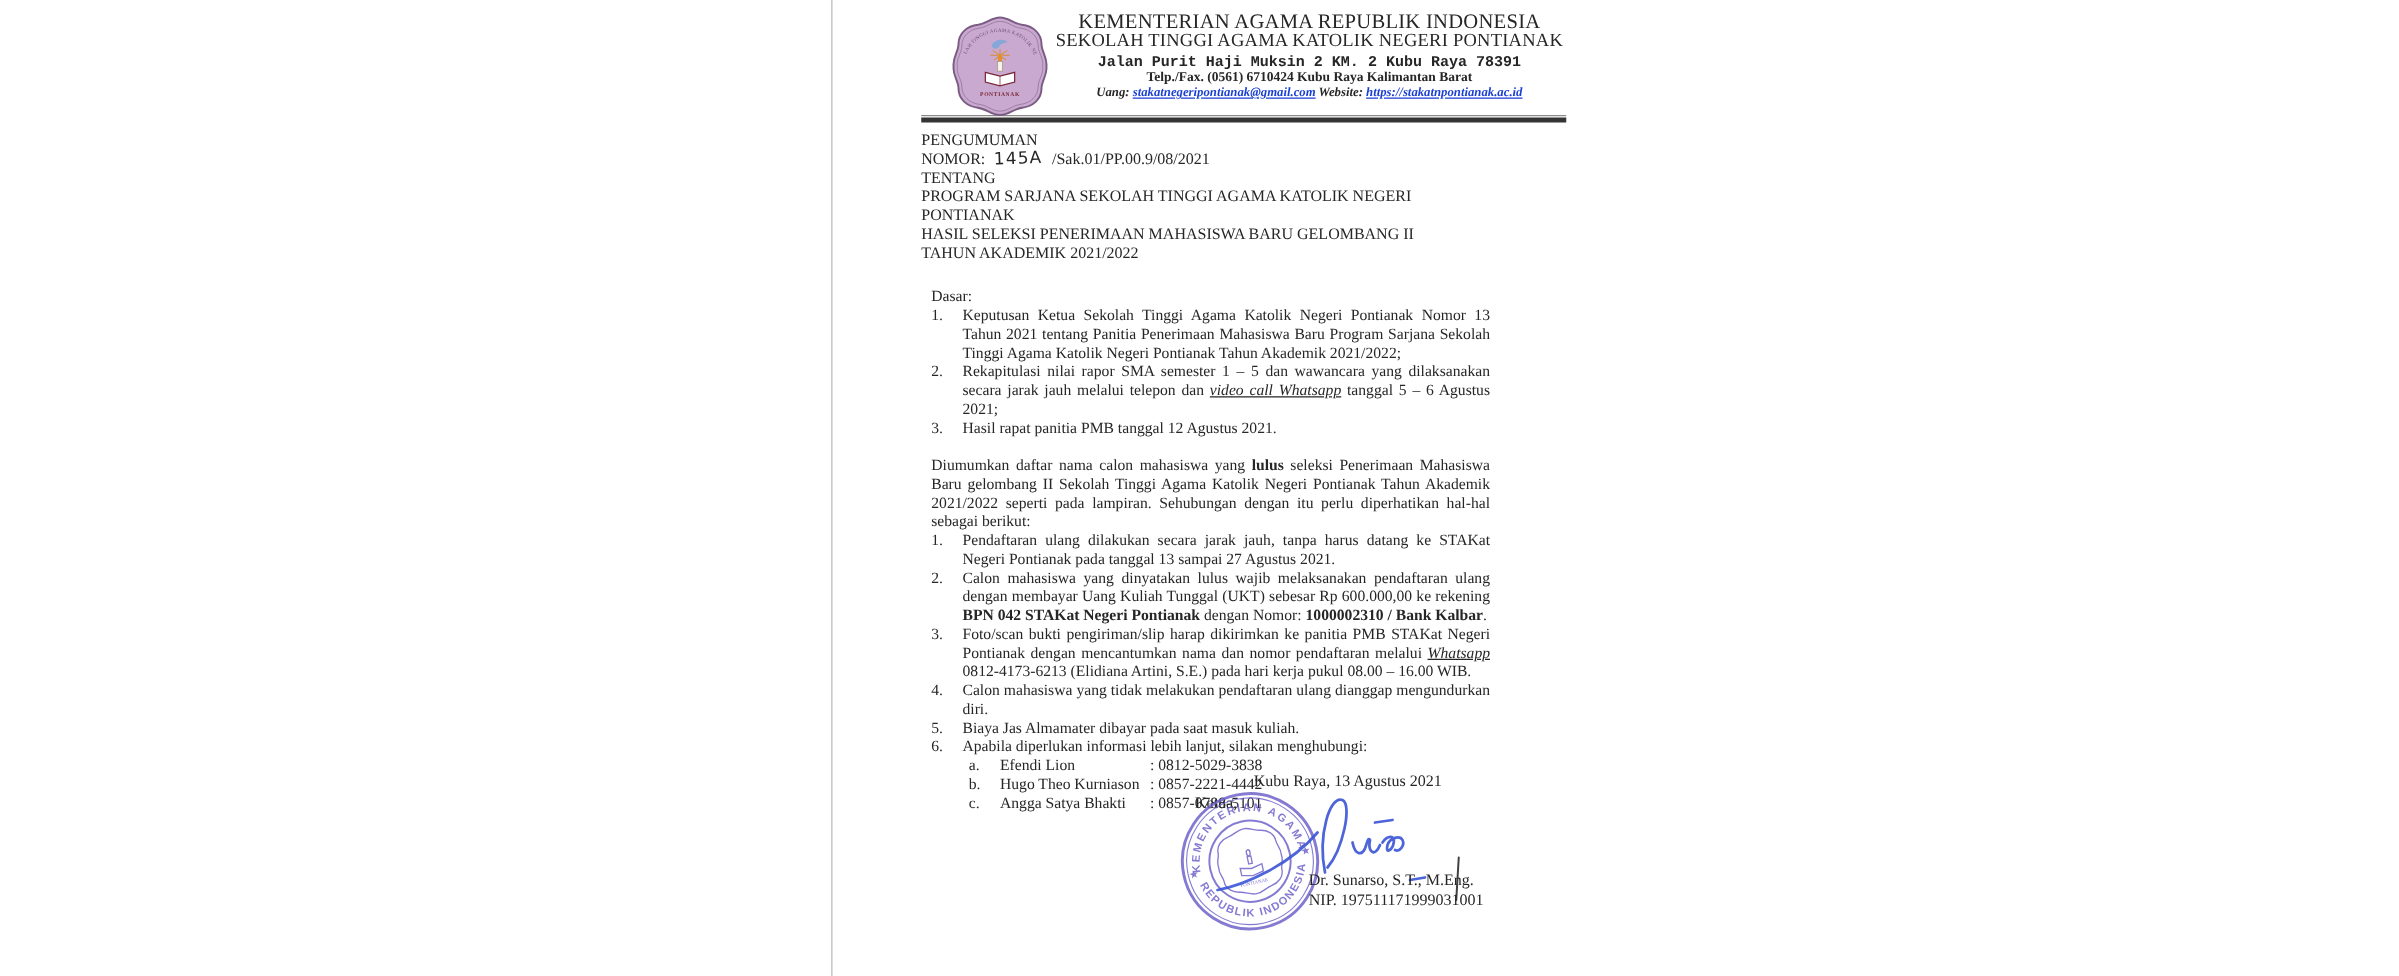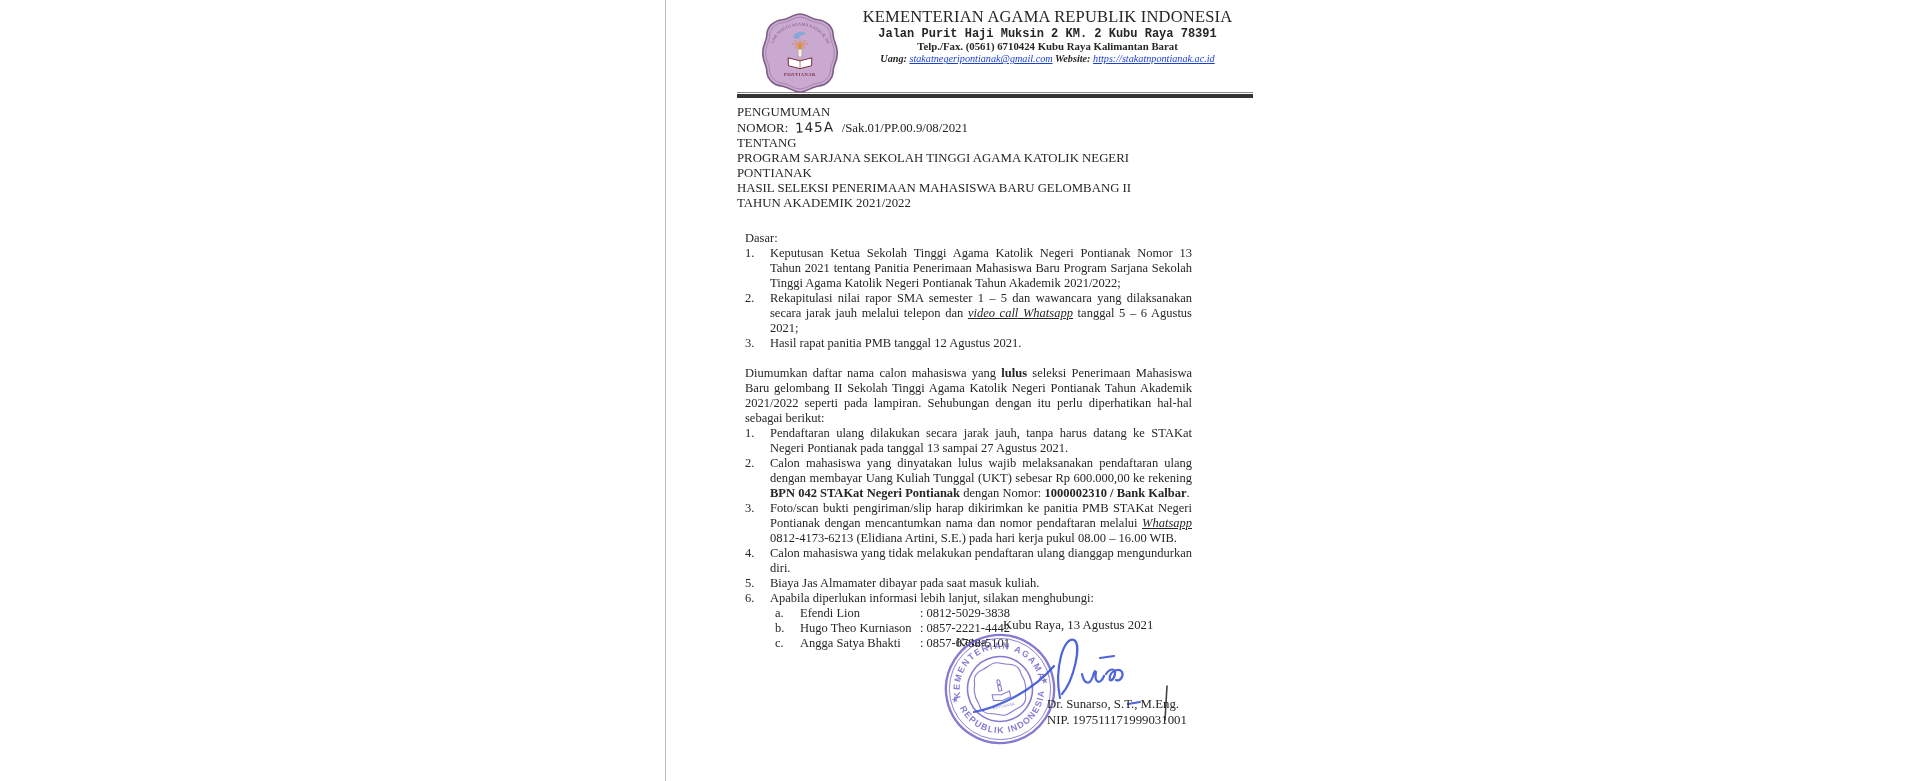--- a/index.html
+++ b/index.html
@@ -12,21 +12,21 @@
 
   
   .header{position:relative;height:92px;}
   .logo{position:absolute;left:18px;top:11px;width:90px;height:84px;}
   .htext{position:absolute;left:105px;right:0;top:8px;text-align:center;line-height:1.08;}
   .h-ministry{font-size:16.5px;letter-spacing:.2px;}
   .h-inst{font-size:14.8px;letter-spacing:.2px;}
   .h-addr{font-size:12px;font-weight:bold;margin-top:2px;font-family:Liberation Mono, monospace;}
   .h-phone{font-size:10.8px;font-weight:bold;}
   .h-mail{font-size:10.2px;font-weight:bold;font-style:italic;margin-top:1px;}
-  .h-link{color:#1a3fd4;text-decoration:underline;font-weight:normal;}
+  .h-link{color:#1a3fd4;text-decoration:underline;font-weight:bold;}
   .rule-thin{height:1px;background:#8a8a8a;}
   .rule-thick{height:4px;background:#343434;margin-top:1px;}
 
   
   .title{margin:7px 61px 0 0;text-align:left;font-size:12.8px;line-height:15px;}
   .handwritten{font-family:"DejaVu Sans", sans-serif;font-size:13.5px;display:inline-block;
                transform:rotate(-2deg);letter-spacing:1px;margin:0 4px;}
 
   
   .bodytext{margin:20px 61px 0 8px;font-size:12.5px;line-height:15px;text-align:justify;}
@@ -81,20 +81,21 @@
         <line x1="45" y1="34" x2="50" y2="38"></line>
       </g>
       <ellipse cx="45" cy="36.5" rx="1.8" ry="3" fill="#e09030"></ellipse>
       <rect x="43" y="39" width="4" height="8" fill="#f7f2e9" stroke="#9a8a6a" stroke-width="0.5"></rect>
       <path d="M33,48 L45,51 L57,48 L57,56 L45,59 L33,56 Z" fill="#ffffff" stroke="#7a2535" stroke-width="1"></path>
       <line x1="45" y1="51" x2="45" y2="59" stroke="#7a2535" stroke-width="0.6"></line>
       <text x="45" y="67" font-size="4.6" font-weight="bold" fill="#7a2535" text-anchor="middle" letter-spacing="0.5">PONTIANAK</text>
     </svg>
     <div class="htext">
       <div class="h-ministry">KEMENTERIAN AGAMA REPUBLIK INDONESIA</div>
+      <div class="h-inst">SEKOLAH TINGGI AGAMA KATOLIK NEGERI PONTIANAK</div>
       <div class="h-addr">Jalan Purit Haji Muksin 2 KM. 2 Kubu Raya 78391</div>
       <div class="h-phone">Telp./Fax. (0561) 6710424 Kubu Raya Kalimantan Barat</div>
       <div class="h-mail">
         <span>Uang:</span>
         <span class="h-link">stakatnegeripontianak@gmail.com</span>
         <span>Website:</span>
         <span class="h-link">https://stakatnpontianak.ac.id</span>
       </div>
     </div>
   </div>

